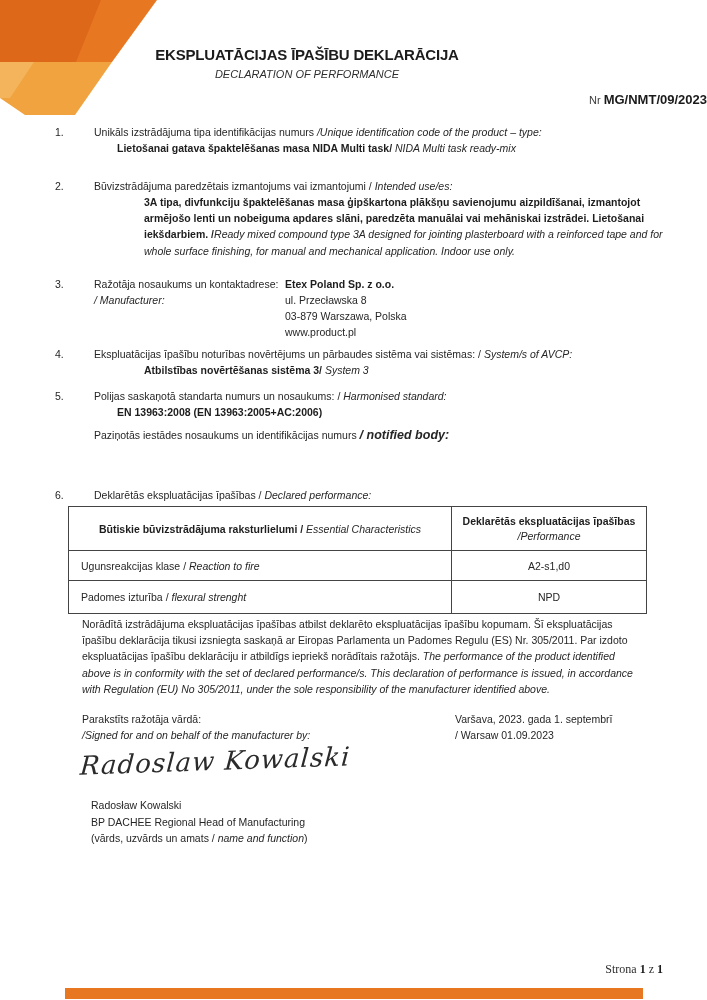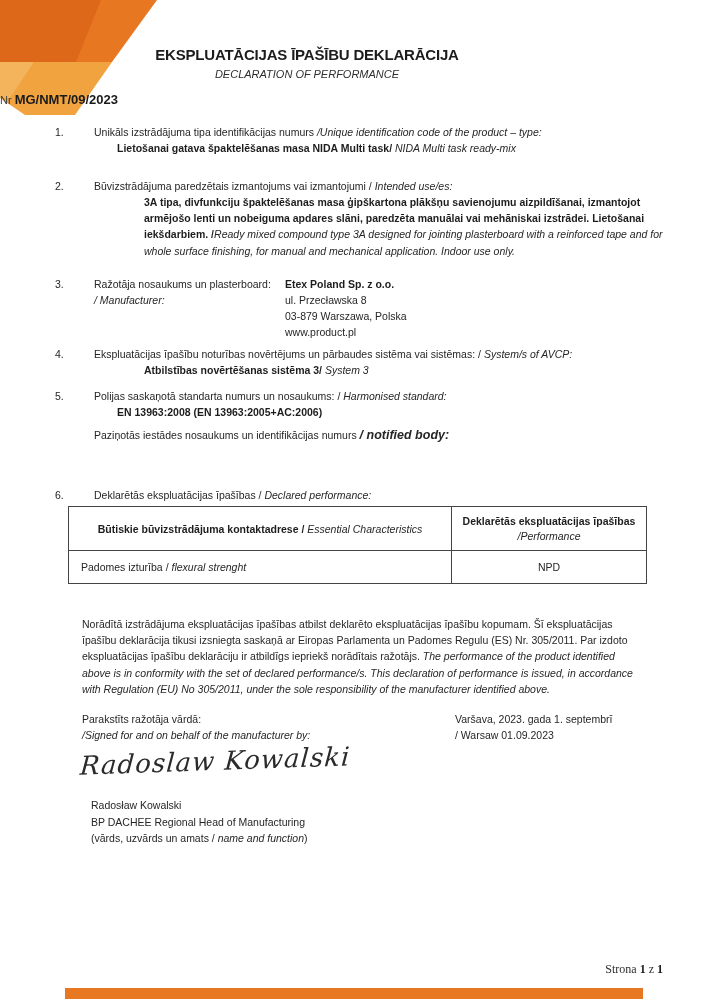--- a/index.html
+++ b/index.html
@@ -5,21 +5,21 @@
   html,body{margin:0;padding:0;background:#888;}
   .page{
     position:relative;width:707px;height:1000px;background:#ffffff;
     font-family:"Liberation Sans",sans-serif;font-size:10.5px;color:#262626;
     overflow:hidden;margin:0 auto;
   }
   .ribbon{position:absolute;top:0;left:0;}
   .title-block{position:absolute;top:46px;left:0;width:614px;text-align:center;}
   .title{font-size:15px;font-weight:bold;letter-spacing:-0.2px;color:#1c1c1c;}
   .subtitle{font-size:11px;font-style:italic;margin-top:5px;color:#2e2e2e;}
-  .docnum-block{position:absolute;top:92px;left:0;width:707px;text-align:left;}
+  .docnum-block{position:absolute;top:92px;left:0;width:707px;text-align:right;}
   .docnum-prefix{font-size:11px;color:#3d3d3d;}
   .docnum{font-size:13px;font-weight:bold;color:#1a1a1a;}
   .sec{position:absolute;left:55px;width:592px;line-height:16px;}
   .num{position:absolute;left:0;top:0;}
   .sec-body{margin-left:39px;}
   .indent{margin-left:50px;}
   .b{font-weight:bold;color:#1d1d1d;}
   .i{font-style:italic;}
   .addr-col{position:absolute;left:230px;top:0;line-height:16px;}
   .notified-en{font-size:12.5px;font-weight:600;font-style:italic;}
@@ -78,21 +78,21 @@
     <span class="num">2.</span>
     <div class="sec-body">
       <div><span>Būvizstrādājuma paredzētais izmantojums vai izmantojumi / </span><span class="i">Intended use/es:</span></div>
       <div class="indent" style="width:537px;line-height:16.2px;"><span class="b">3A tipa, divfunkciju špaktelēšanas masa ģipškartona plākšņu savienojumu aizpildīšanai, izmantojot armējošo lenti un nobeiguma apdares slāni, paredzēta manuālai vai mehāniskai izstrādei. Lietošanai iekšdarbiem. /</span><span class="i">Ready mixed compound type 3A designed for jointing plasterboard with a reinforced tape and for whole surface finishing, for manual and mechanical application. Indoor use only.</span></div>
     </div>
   </div>
 
   <div class="sec" style="top:276px;">
     <span class="num">3.</span>
     <div class="sec-body">
-      <div>Ražotāja nosaukums un plasterboard:</div>
+      <div>Ražotāja nosaukums un kontaktadrese:</div>
       <div class="i">/ Manufacturer:</div>
     </div>
     <div class="addr-col">
       <div class="b">Etex Poland Sp. z o.o.</div>
       <div>ul. Przecławska 8</div>
       <div>03-879 Warszawa, Polska</div>
       <div>www.product.pl</div>
     </div>
   </div>
 
@@ -116,22 +116,26 @@
   <div class="sec" style="top:487px;">
     <span class="num">6.</span>
     <div class="sec-body">
       <div><span>Deklarētās ekspluatācijas īpašības / </span><span class="i">Declared performance:</span></div>
     </div>
   </div>
 
   <table class="doc-table">
     <tbody>
         <tr>
-      <td class="col-left th-left"><span class="b">Būtiskie būvizstrādājuma kontaktadrese /</span><span class="i"> Essential Characteristics</span></td>
+      <td class="col-left th-left"><span class="b">Būtiskie būvizstrādājuma raksturlielumi /</span><span class="i"> Essential Characteristics</span></td>
       <td class="col-right th-right"><span class="b">Deklarētās ekspluatācijas īpašības</span><br><span class="i">/Performance</span></td>
+    </tr>
+    <tr class="row1">
+      <td class="cell-label"><span>Ugunsreakcijas klase / </span><span class="i">Reaction to fire</span></td>
+      <td class="cell-value">A2-s1,d0</td>
     </tr>
     <tr class="row2">
       <td class="cell-label"><span>Padomes izturība / </span><span class="i">flexural strenght</span></td>
       <td class="cell-value">NPD</td>
     </tr>
   </tbody>
     </table>
 
   <div class="para">
     <span>Norādītā izstrādājuma ekspluatācijas īpašības atbilst deklarēto ekspluatācijas īpašību kopumam. Šī ekspluatācijas īpašību deklarācija tikusi izsniegta saskaņā ar Eiropas Parlamenta un Padomes Regulu (ES) Nr. 305/2011. Par izdoto ekspluatācijas īpašību deklarāciju ir atbildīgs iepriekš norādītais ražotājs. </span><span class="i">The performance of the product identified above is in conformity with the set of declared performance/s. This declaration of performance is issued, in accordance with Regulation (EU) No 305/2011, under the sole responsibility of the manufacturer identified above.</span>

